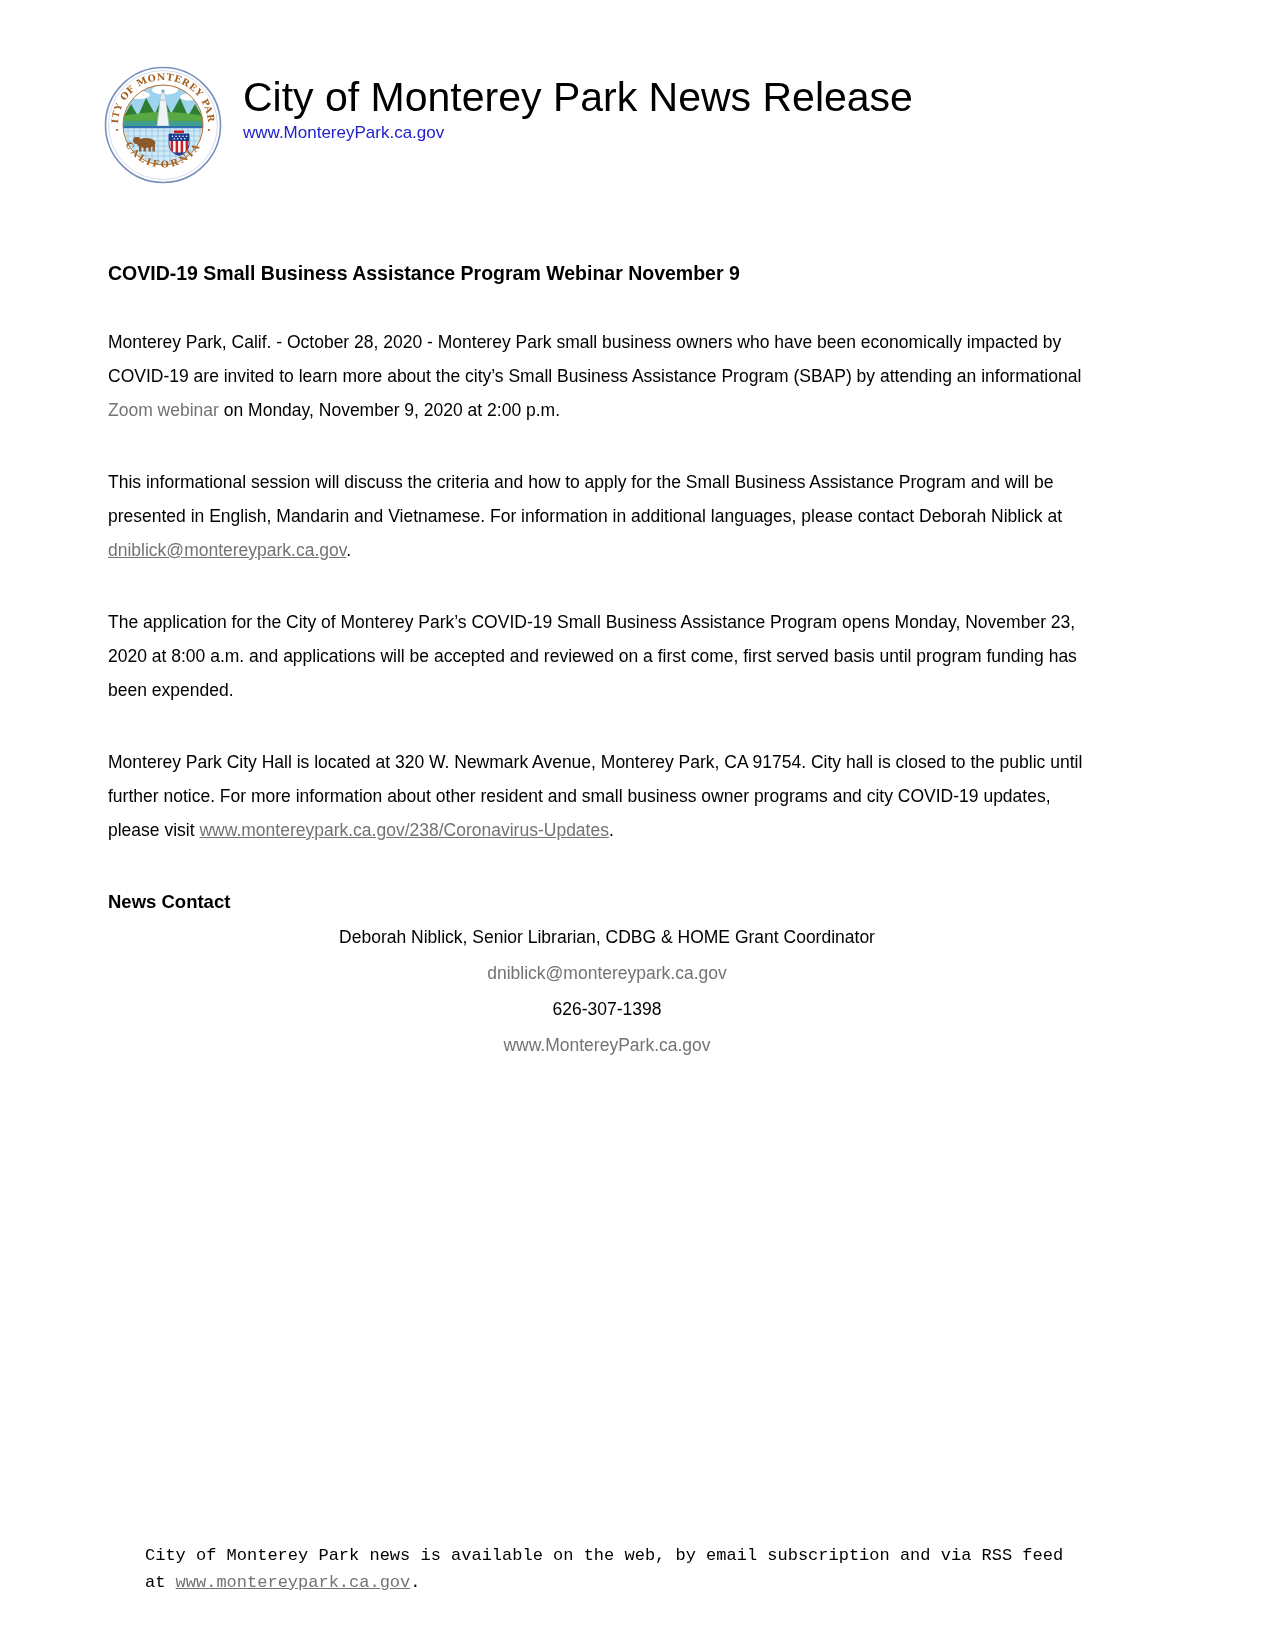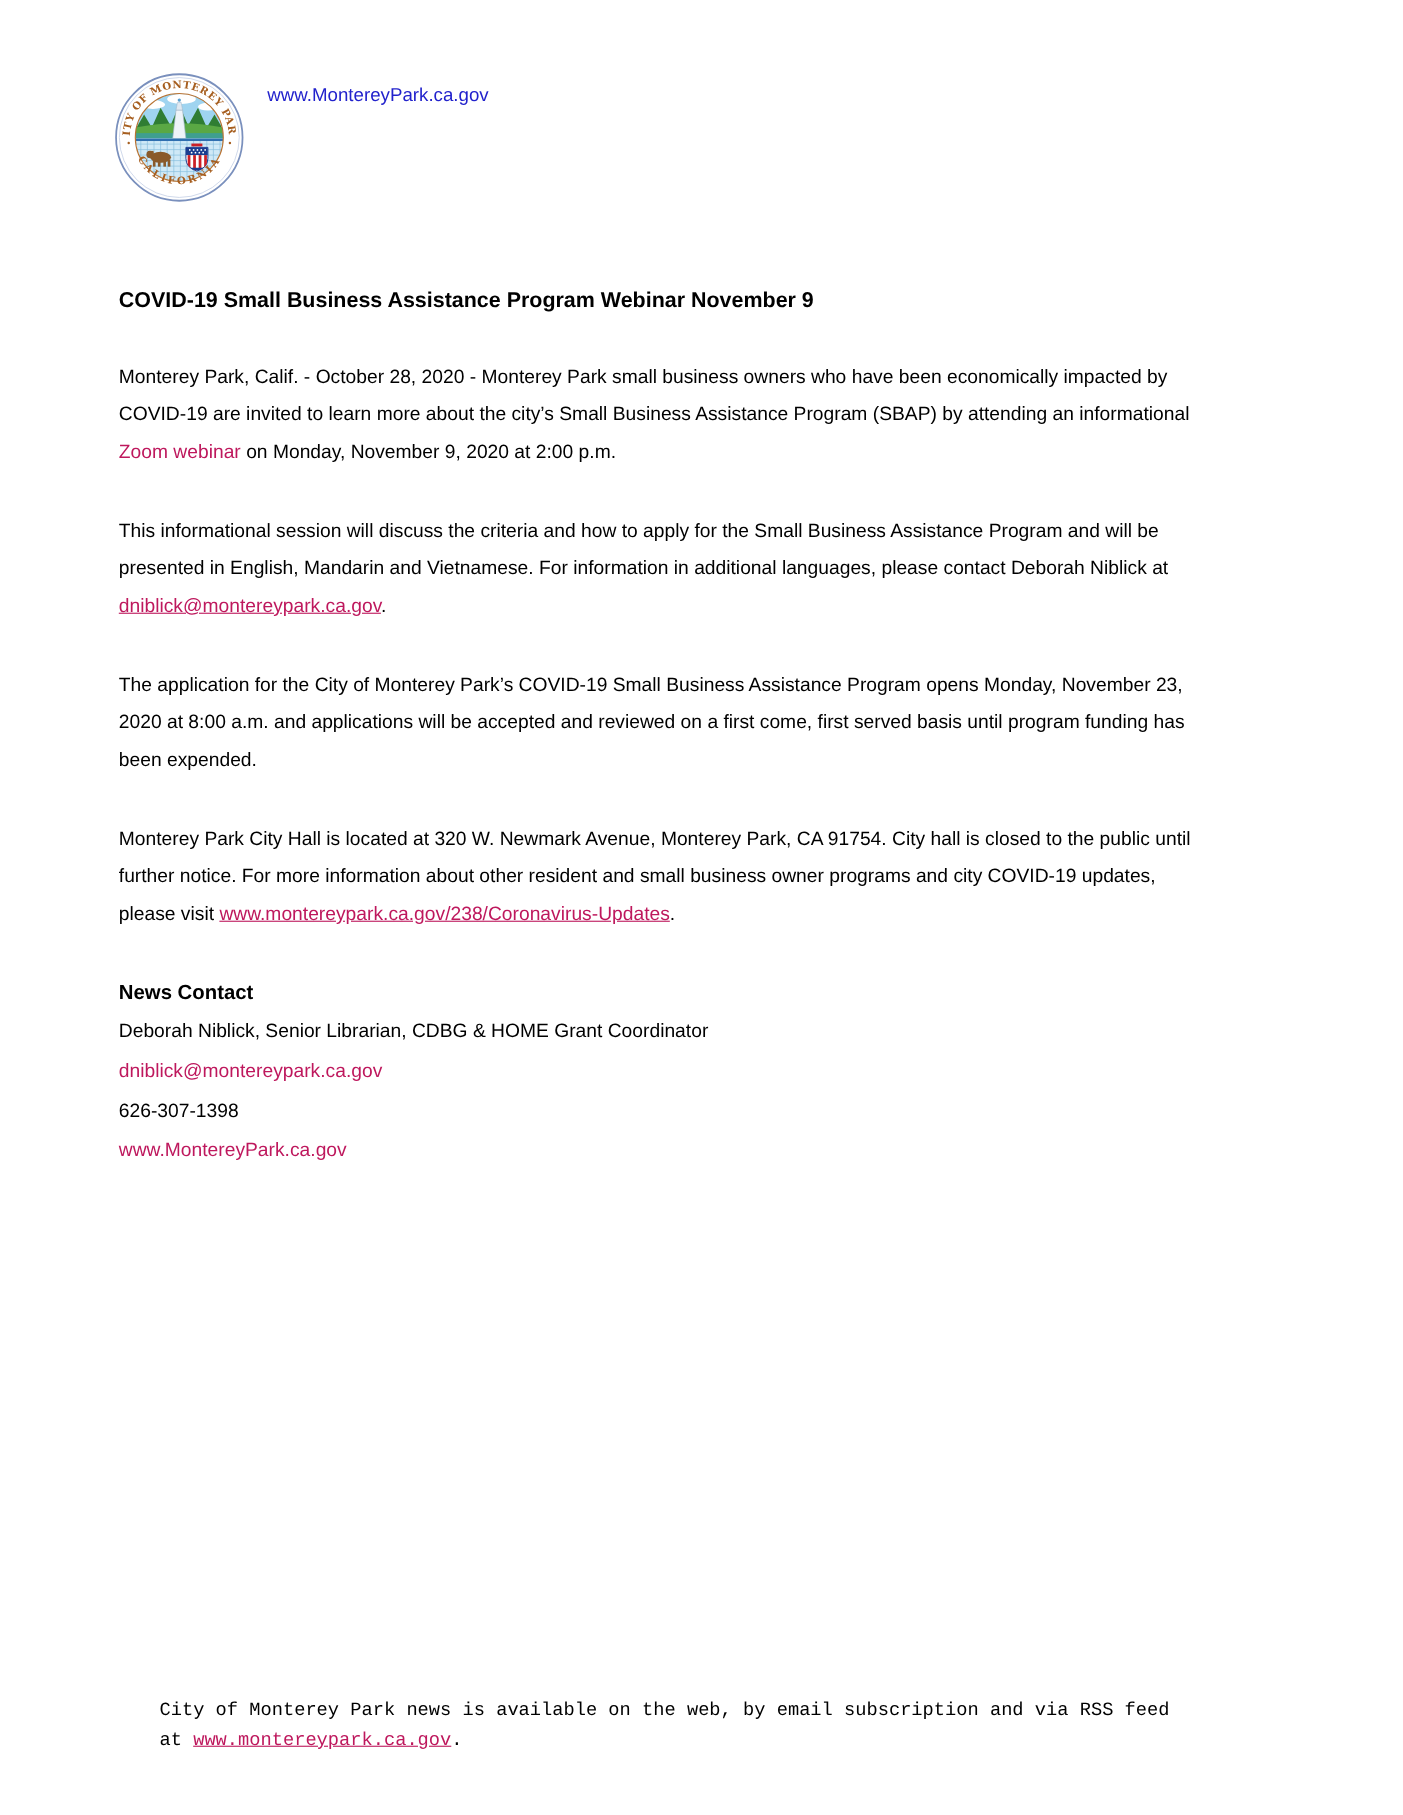--- a/index.html
+++ b/index.html
@@ -11,24 +11,24 @@
   .header { position:absolute; left:103px; top:64px; display:flex; align-items:flex-start; }
   .seal { width:120px; height:122px; flex:0 0 auto; }
   .header-text { margin-left:20px; padding-top:10px; }
   .page-title { margin:0; font-size:41px; font-weight:400; color:#000000; line-height:46px; letter-spacing:0; }
   .header-link { display:inline-block; margin-top:3px; font-size:17px; color:#2222cc; text-decoration:none; }
   
   .content { position:absolute; left:108px; top:245px; width:998px; }
   .headline { margin:14px 0 0 0; font-size:19.5px; font-weight:700; line-height:28px; color:#000000; }
   p.body { margin:38px 0 0 0; font-size:17.5px; line-height:34px; color:#000000; }
   .media-heading { margin:38px 0 0 0; font-size:18.5px; font-weight:700; line-height:34px; }
-  p.media-line { margin:0; font-size:17.5px; line-height:36px; }
+  p.media-line { margin:0; font-size:17.5px; line-height:36px;text-align:center; }
   p.subscribe { margin:36px 0 0 0; font-size:17.5px; line-height:34px; }
   
-  a.inline-link { color:#be185d; text-decoration:none; cursor:pointer; }
+  a.inline-link { color:#737373; text-decoration:none; cursor:pointer; }
   a.inline-link.u { text-decoration:underline; }
   
   .footer { position:absolute; left:145px; top:1542px; width:945px; font-size:17px; line-height:27px; color:#000000;font-family:Liberation Mono, monospace; }
 </style>
 </head>
 <body>
 
 <div class="page">
 
   <header class="header">
@@ -115,20 +115,21 @@
           <textPath href="#arcTop" startOffset="50%" text-anchor="middle">CITY OF MONTEREY PARK</textPath>
         </text>
         <text font-family="'DejaVu Serif', serif" font-size="9.3" font-weight="bold" fill="#a65e1f" letter-spacing="2.5">
           <textPath href="#arcBottom" startOffset="50%" text-anchor="middle">CALIFORNIA</textPath>
         </text>
         <circle cx="14" cy="66" r="1.1" fill="#a65e1f"></circle>
         <circle cx="106" cy="66" r="1.1" fill="#a65e1f"></circle>
       </svg>
     </div>
     <div class="header-text">
+      <h1 class="page-title">City of Monterey Park News Release</h1>
       <a class="header-link">www.MontereyPark.ca.gov</a>
     </div>
   </header>
 
   <main class="content">
     <h2 class="headline">COVID-19 Small Business Assistance Program Webinar November 9</h2>
     <p class="body"><span>Monterey Park, Calif. - October 28, 2020 - Monterey Park small business owners who have been economically impacted by COVID-19 are invited to learn more about the city’s Small Business Assistance Program (SBAP) by attending an informational </span><a href="#" class="inline-link">Zoom webinar</a><span> on Monday, November 9, 2020 at 2:00 p.m.</span></p>
     <p class="body"><span>This informational session will discuss the criteria and how to apply for the Small Business Assistance Program and will be presented in English, Mandarin and Vietnamese. For information in additional languages, please contact Deborah Niblick at </span><a href="#" class="inline-link u">dniblick@montereypark.ca.gov</a><span>.</span></p>
     <p class="body"><span>The application for the City of Monterey Park’s COVID-19 Small Business Assistance Program opens Monday, November 23, 2020 at 8:00 a.m. and applications will be accepted and reviewed on a first come, first served basis until program funding has been expended.</span></p>
     <p class="body"><span>Monterey Park City Hall is located at 320 W. Newmark Avenue, Monterey Park, CA 91754. City hall is closed to the public until further notice. For more information about other resident and small business owner programs and city COVID-19 updates, please visit </span><a href="#" class="inline-link u">www.montereypark.ca.gov/238/Coronavirus-Updates</a><span>.</span></p>

